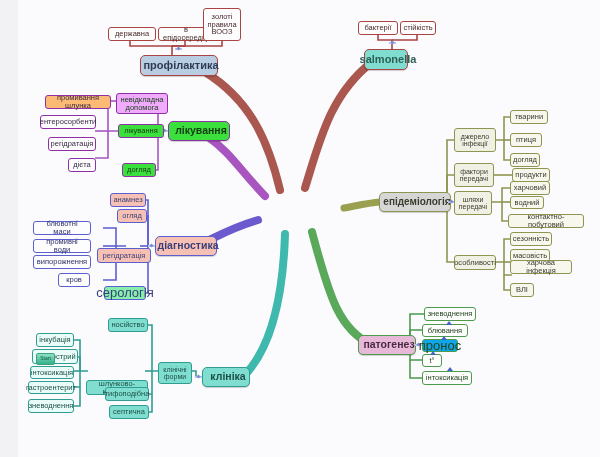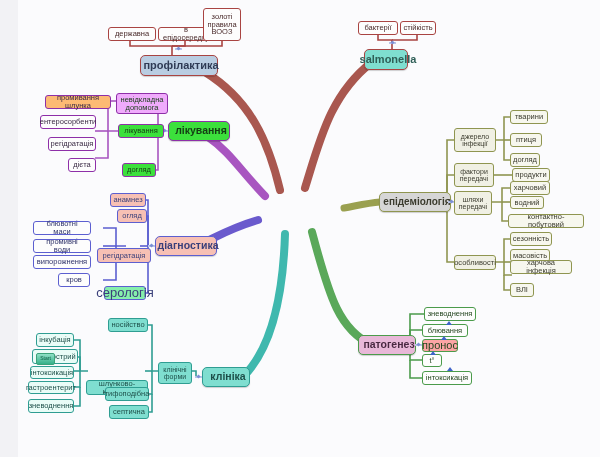--- a/index.html
+++ b/index.html
@@ -178,21 +178,21 @@
   <div class="node" style="left:30px;top:366px;width:44px;height:13px;background:#e9fcf7;border-color:#2f9d92;color:#1d4f49;font-size:7.5px;">інтоксикація</div>
   <div class="node" style="left:28px;top:381px;width:46px;height:13px;background:#e9fcf7;border-color:#2f9d92;color:#1d4f49;font-size:7.5px;">гастроентерит</div>
   <div class="node" style="left:28px;top:399px;width:46px;height:14px;background:#e9fcf7;border-color:#2f9d92;color:#1d4f49;font-size:7.5px;">зневоднення</div>
   <div class="node" style="left:105px;top:387px;width:44px;height:14px;background:#7fded0;border-color:#2f9d92;color:#1d4f49;font-size:7.5px;">тифоподібна</div>
   <div class="node" style="left:109px;top:405px;width:40px;height:14px;background:#7fded0;border-color:#2f9d92;color:#1d4f49;font-size:7.5px;">септична</div>
 
   <div class="node main" style="left:358px;top:335px;width:58px;height:20px;background:#e8b8d8;border-color:#4b9b4b;color:#4a2a42;font-size:10.5px;">патогенез</div>
   <div class="conn" style="left:415px;top:343px;"></div>
   <div class="node" style="left:424px;top:307px;width:52px;height:14px;background:#fdfdfd;border-color:#4b9b4b;color:#24451f;font-size:7.5px;">зневоднення</div>
   <div class="node" style="left:422px;top:324px;width:46px;height:13px;background:#fdfdfd;border-color:#4b9b4b;color:#24451f;font-size:7.5px;">блювання</div>
-  <div class="node" style="left:422px;top:339px;width:36px;height:13px;background:#fca5a5;border-color:#4b9b4b;color:#24451f;font-size:11px;">пронос</div>
+  <div class="node" style="left:422px;top:339px;width:36px;height:13px;background:#0ea5e9;border-color:#4b9b4b;color:#24451f;font-size:13px;">пронос</div>
   <div class="node" style="left:422px;top:354px;width:20px;height:13px;background:#fdfdfd;border-color:#4b9b4b;color:#24451f;font-size:7.5px;">t°</div>
   <div class="node" style="left:422px;top:371px;width:50px;height:14px;background:#fdfdfd;border-color:#4b9b4b;color:#24451f;font-size:7.5px;">інтоксикація</div>
   <div class="arrow" style="left:446px;top:321px;"></div>
   <div class="arrow" style="left:441px;top:336px;"></div>
   <div class="arrow" style="left:430px;top:351px;"></div>
   <div class="arrow" style="left:447px;top:367px;"></div>
 
   <div class="node main" style="left:379px;top:192px;width:72px;height:20px;background:#d6d6d6;border-color:#8f9550;color:#3b3b2e;font-size:10px;">епідеміологія</div>
   <div class="conn" style="left:448px;top:200px;"></div>
   <div class="node" style="left:454px;top:128px;width:42px;height:24px;background:#f0f0e4;border-color:#8f9550;color:#3b3b2e;font-size:7px;">джерело

